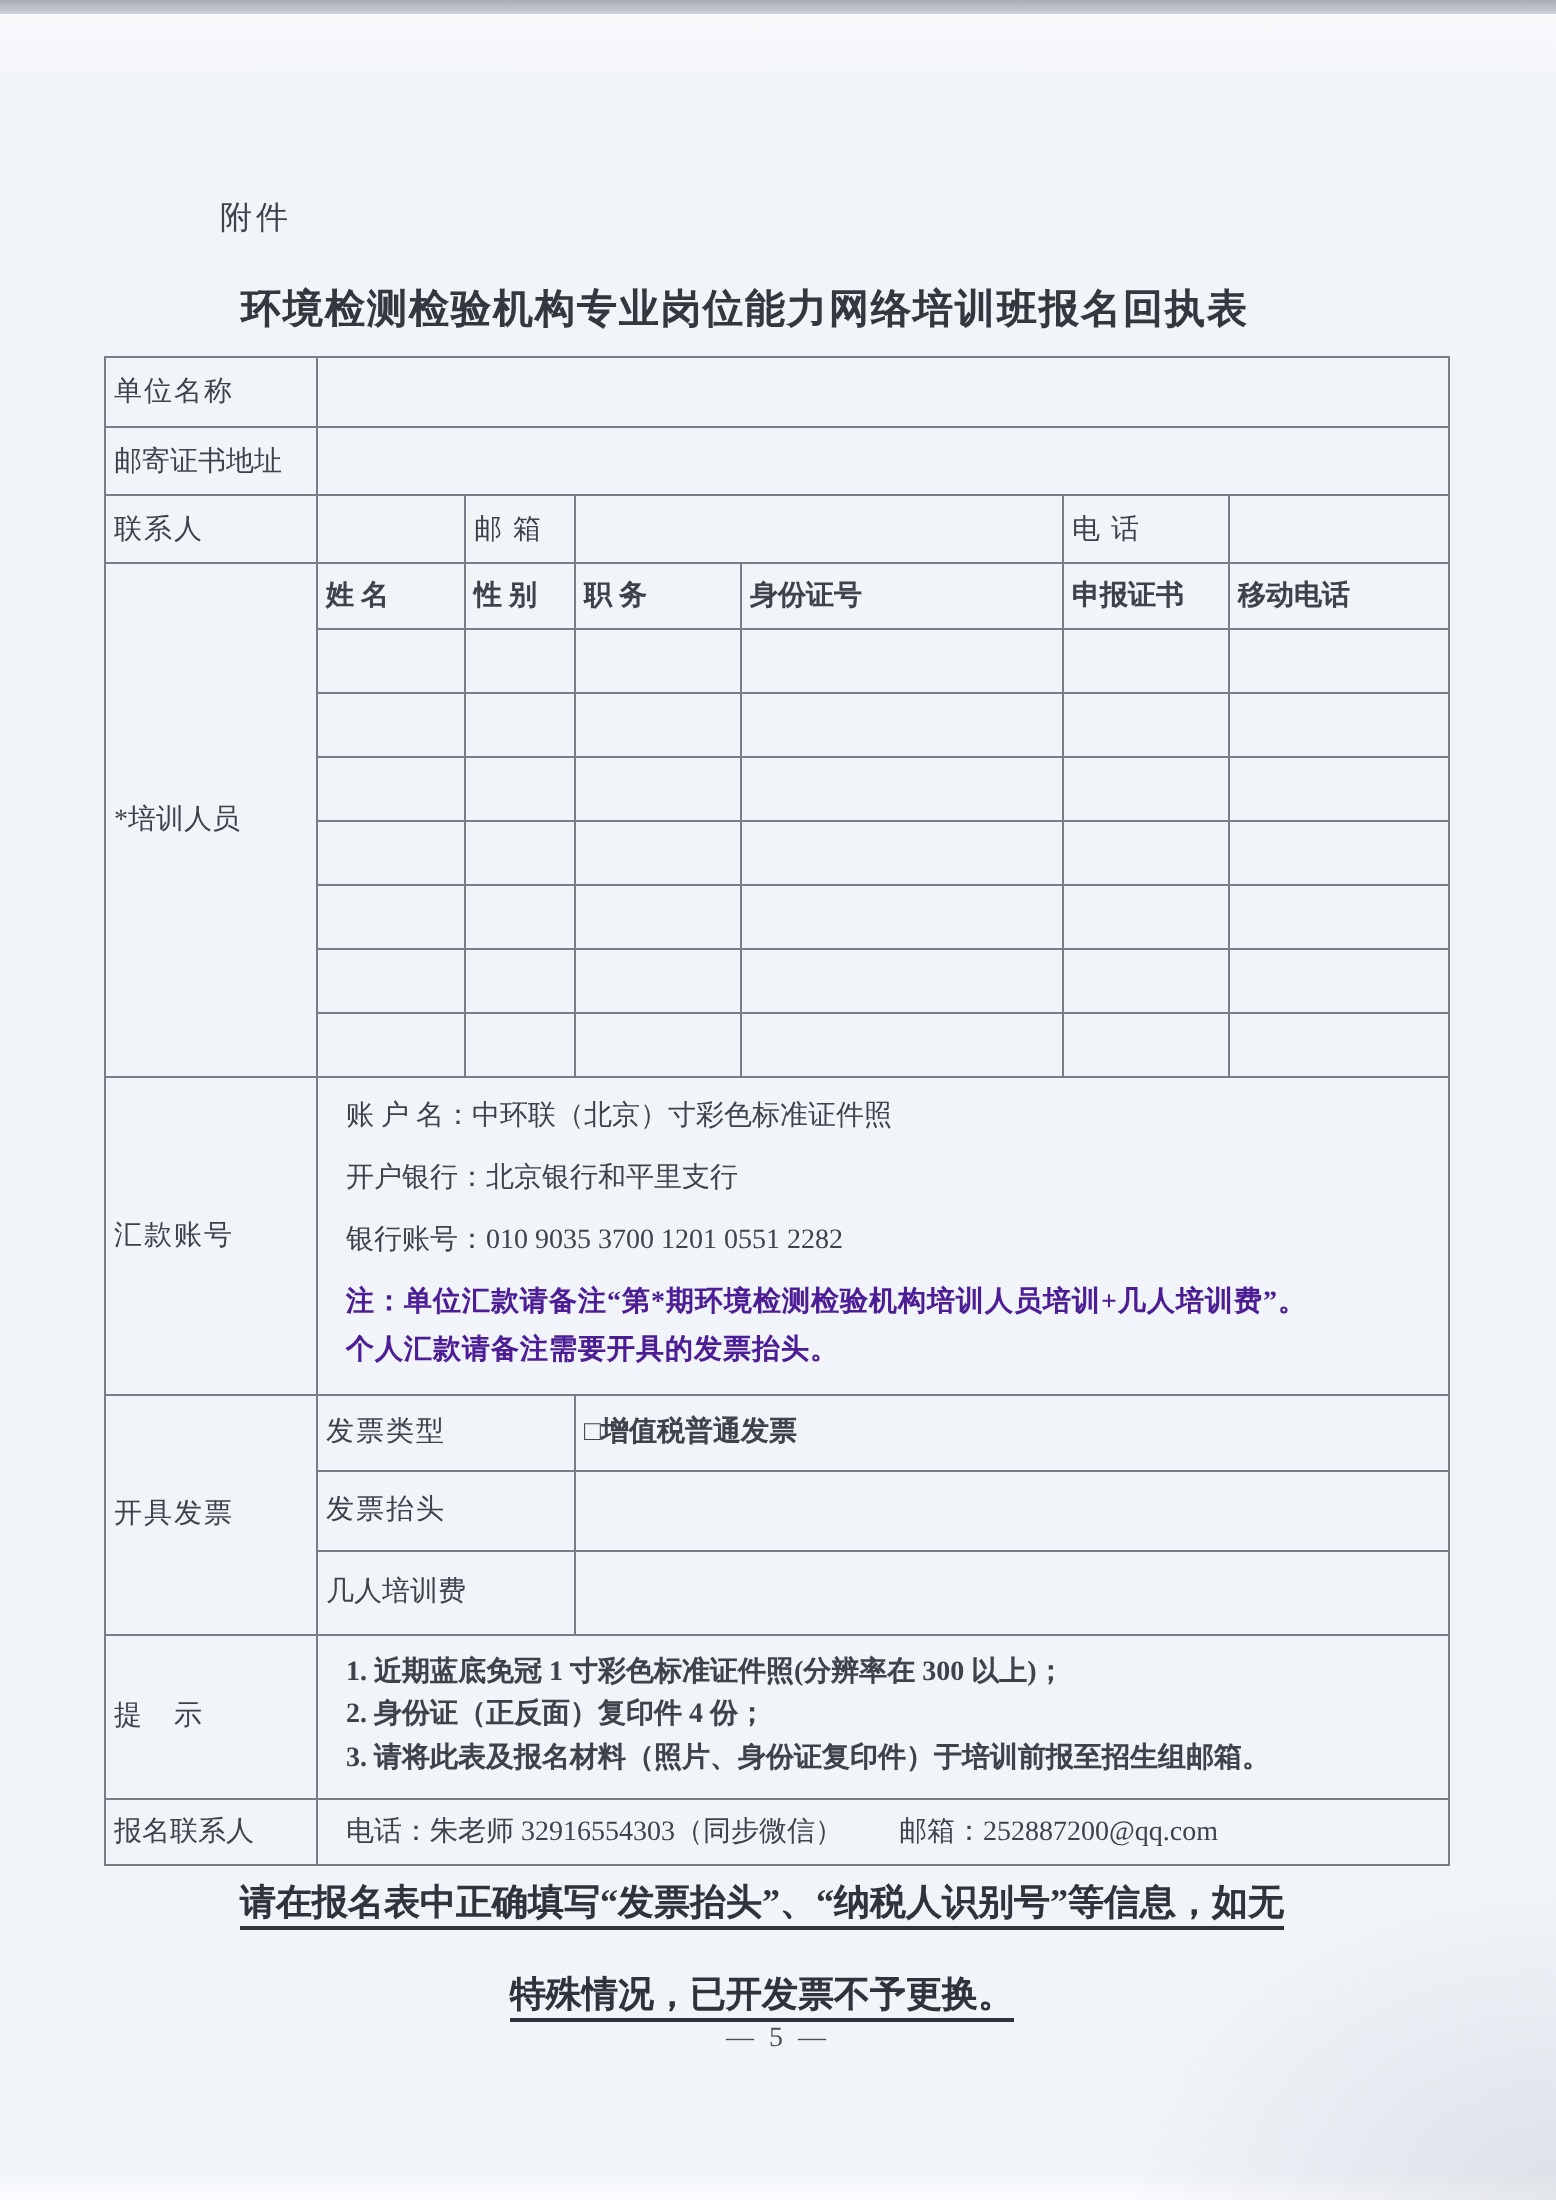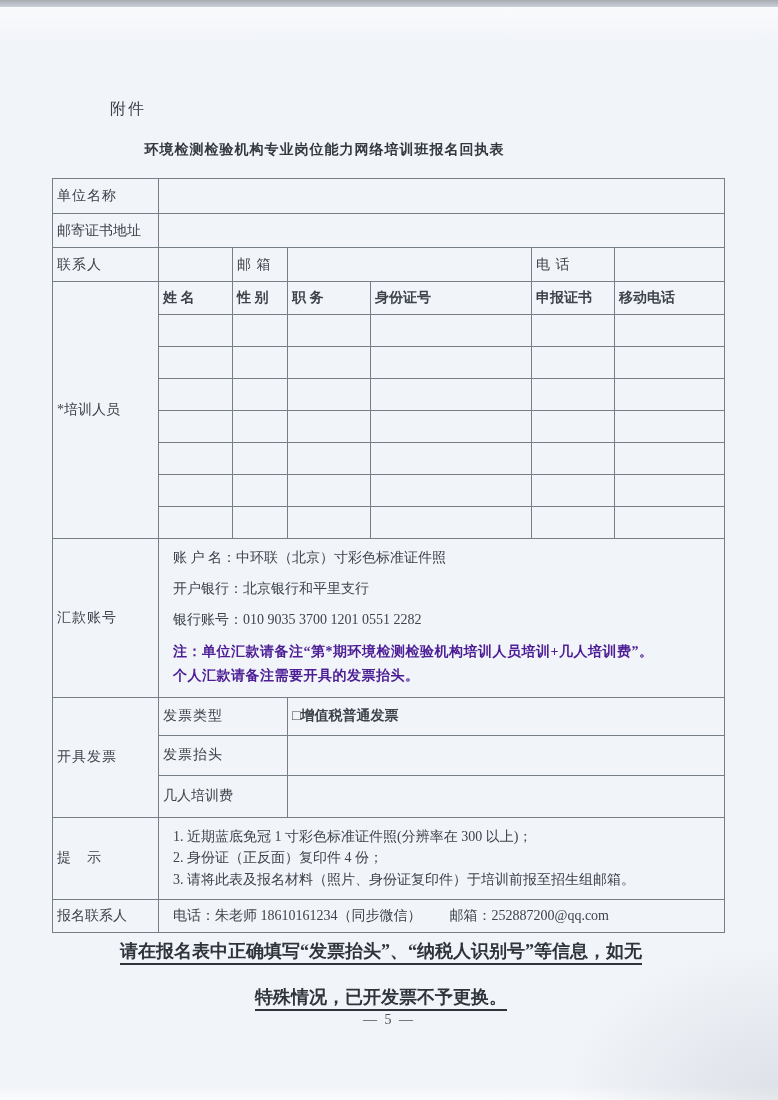--- a/index.html
+++ b/index.html
@@ -28,41 +28,42 @@
     position:absolute;right:0;bottom:0;width:220px;height:160px;
     background:radial-gradient(ellipse at bottom right,rgba(160,168,178,0.25),rgba(160,168,178,0) 70%);
     pointer-events:none;
   }
   .attachment{
     position:absolute;left:110px;top:99px;
     font-size:16px;letter-spacing:2px;
   }
   .doc-title{
     position:absolute;left:0;top:141px;width:649px;
-    text-align:center;font-size:14px;font-weight:bold;color:#33383f;
+    text-align:center;font-size:20px;font-weight:bold;color:#33383f;
     letter-spacing:1px;
+    padding-left:48px;
   }
   table.form{
     position:absolute;left:52px;top:178px;
     width:672px;border-collapse:collapse;table-layout:fixed;
     font-size:14px;
   }
   table.form td{
     border:1px solid #767e88;
     padding:0 4px;
     overflow:hidden;
   }
   td.lbl{letter-spacing:1px;}
   td.ctr{text-align:left;font-weight:bold;}
   td.blank{background:transparent;}
   .remit-block{padding:10px 6px 6px 10px;}
   .remit-line{margin:0 0 13px 0;}
   .remit-note{font-weight:bold;color:#4c1d95;margin:0 0 4px 0;letter-spacing:0.5px;line-height:1.45;}
   .tips-block{padding:5px 4px 5px 10px;line-height:1.55;}
-  .tips-line{margin:0;}
+  .tips-line{margin:0;font-weight:bold;}
   .contact-line{padding-left:10px;}
   .footer-note{
     position:absolute;left:0;top:929px;width:762px;
     text-align:center;font-weight:bold;font-size:18px;color:#2f343c;
     line-height:2.55;
   }
   .footer-note .ul{
     text-decoration:underline;
     text-underline-offset:6px;
     text-decoration-thickness:1.5px;
@@ -215,21 +216,21 @@
         <p class="tips-line">1. 近期蓝底免冠 1 寸彩色标准证件照(分辨率在 300 以上)；</p>
         <p class="tips-line">2. 身份证（正反面）复印件 4 份；</p>
         <p class="tips-line">3. 请将此表及报名材料（照片、身份证复印件）于培训前报至招生组邮箱。</p>
       </div>
     </td>
   </tr>
 
   <tr style="height:33px">
     <td class="lbl" style="letter-spacing:0">报名联系人</td>
     <td colspan="6">
-      <div class="contact-line">电话：朱老师 18610161234（同步微信）　　邮箱：252887200@qq.com</div>
+      <div class="contact-line">电话：朱老师 32916554303（同步微信）　　邮箱：252887200@qq.com</div>
     </td>
   </tr>
 </tbody>
   </table>
 
 <div class="footer-note">
   <span class="ul">请在报名表中正确填写“发票抬头”、“纳税人识别号”等信息，如无</span><br>
   <span class="ul">特殊情况，已开发票不予更换。</span>
 </div>
 

